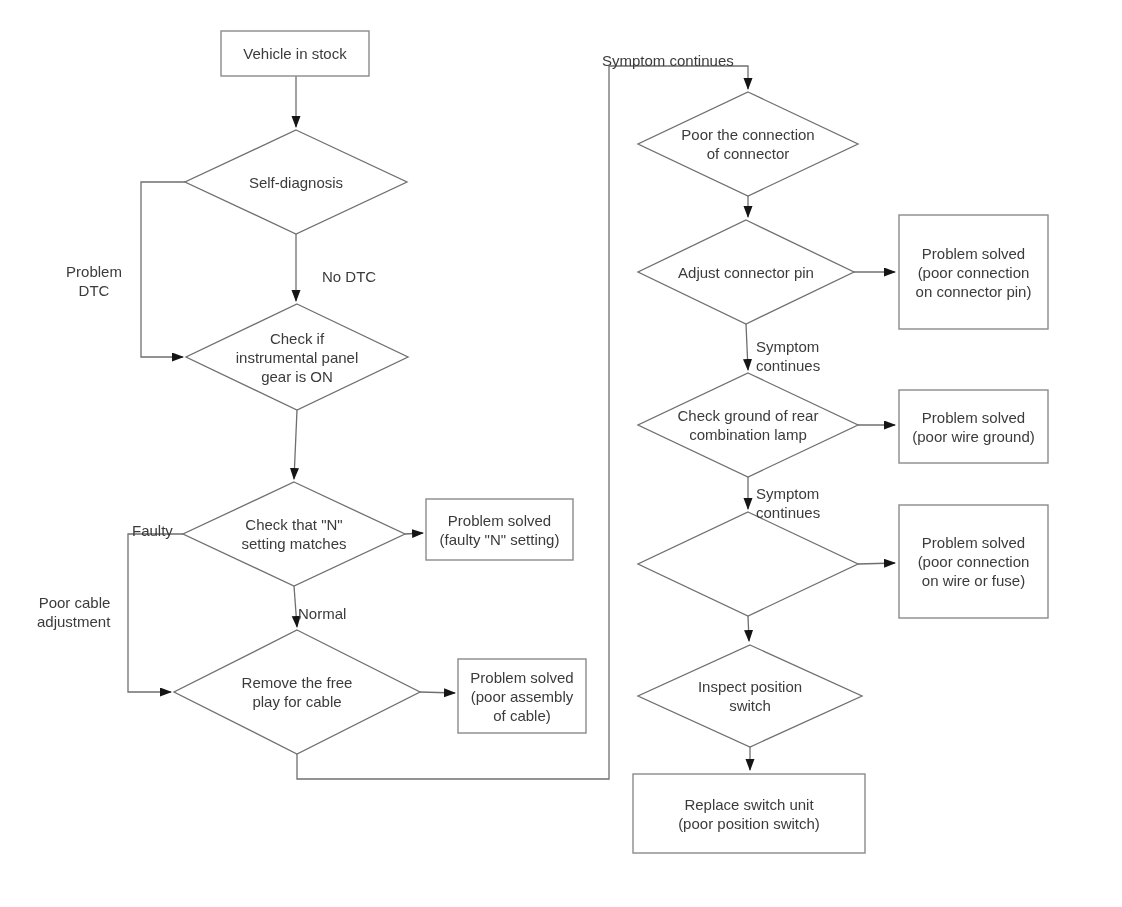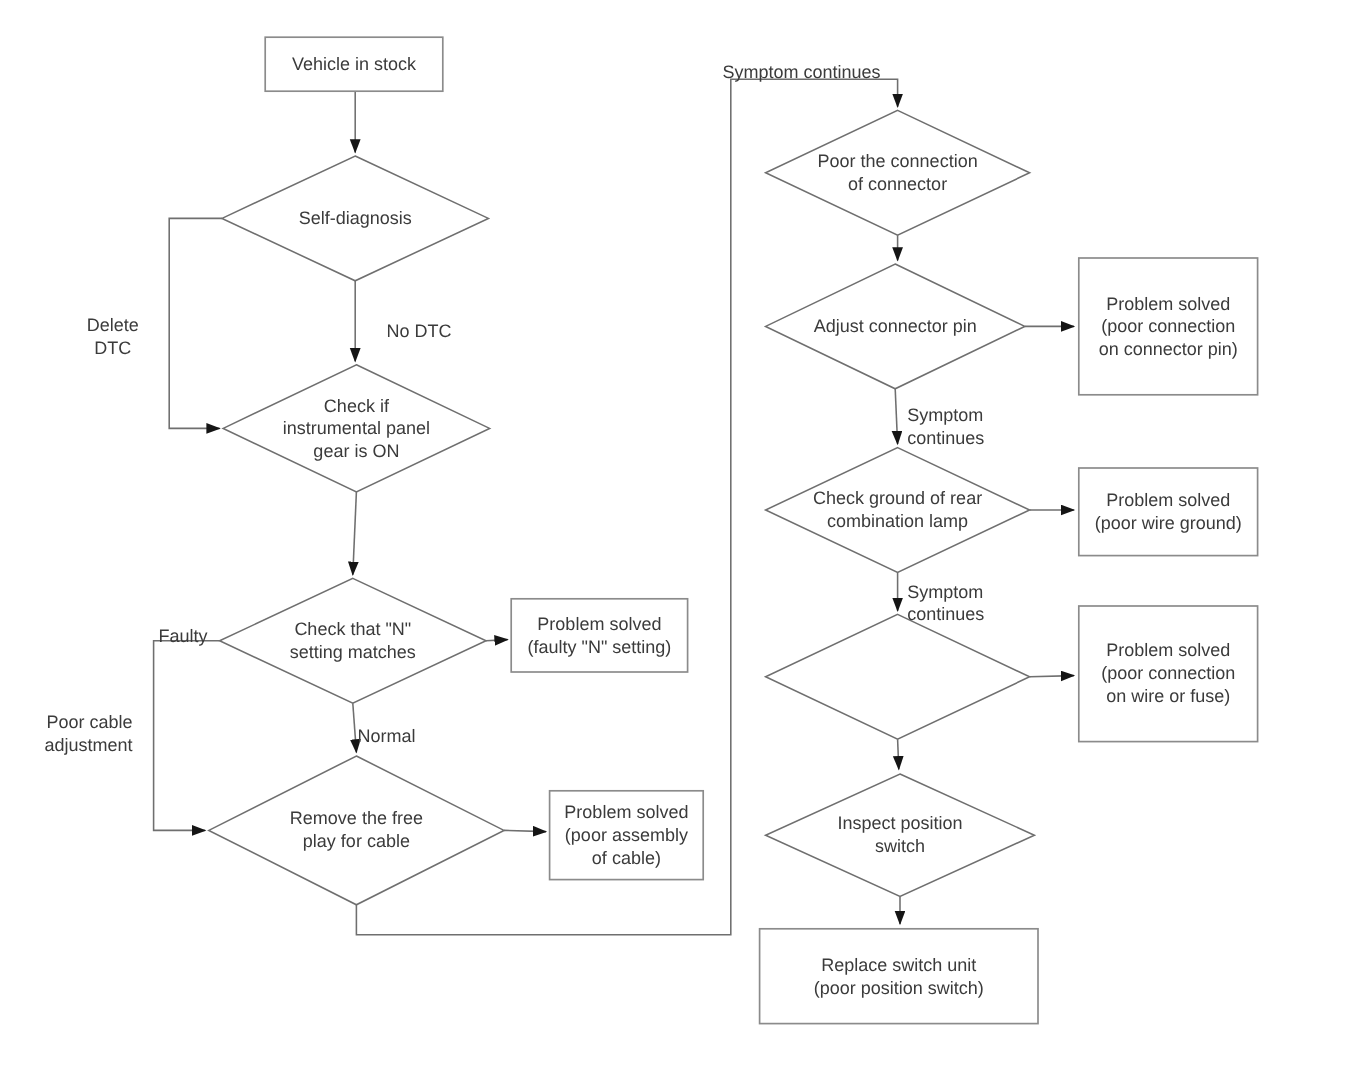--- a/index.html
+++ b/index.html
@@ -107,21 +107,21 @@
   <div class="lbl node-lbl" style="left:890px;top:390px;width:167px;height:73px;">Problem solved
 (poor wire ground)</div>
   <div class="lbl node-lbl" style="left:896px;top:505px;width:155px;height:113px;">Problem solved
 (poor connection
 on wire or fuse)</div>
   <div class="lbl node-lbl" style="left:628px;top:645px;width:244px;height:102px;">Inspect position
 switch</div>
   <div class="lbl node-lbl" style="left:633px;top:774px;width:232px;height:79px;">Replace switch unit
 (poor position switch)</div>
 
-  <div class="lbl side-lbl center-lbl" style="left:64px;top:252px;width:60px;">Delete
+  <div class="lbl side-lbl center-lbl" style="left:64px;top:252px;width:60px;">Problem
 DTC</div>
   <div class="lbl side-lbl" style="left:322px;top:257px;text-align:center;">No DTC</div>
   <div class="lbl side-lbl" style="left:132px;top:511px;">Faulty</div>
   <div class="lbl side-lbl" style="left:298px;top:594px;">Normal</div>
   <div class="lbl side-lbl" style="left:37px;top:583px;text-align:right;">Poor cable
 adjustment</div>
   <div class="lbl side-lbl" style="left:602px;top:41px;">Symptom continues</div>
   <div class="lbl side-lbl" style="left:756px;top:327px;">Symptom
 continues</div>
   <div class="lbl side-lbl" style="left:756px;top:474px;">Symptom

